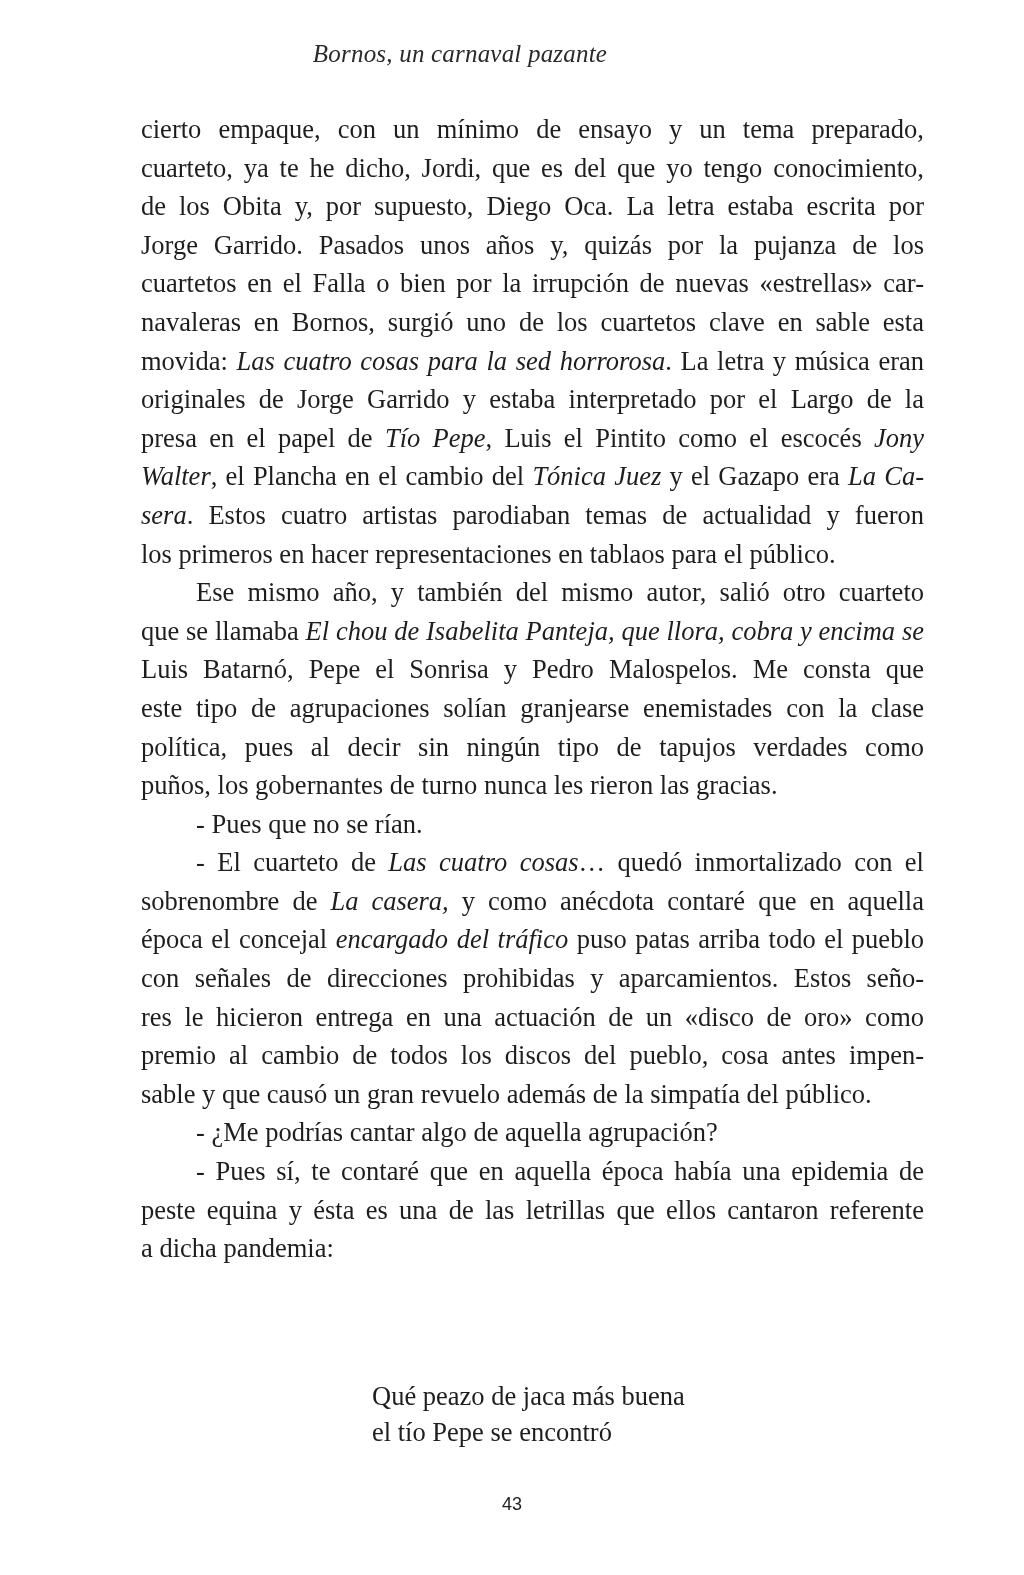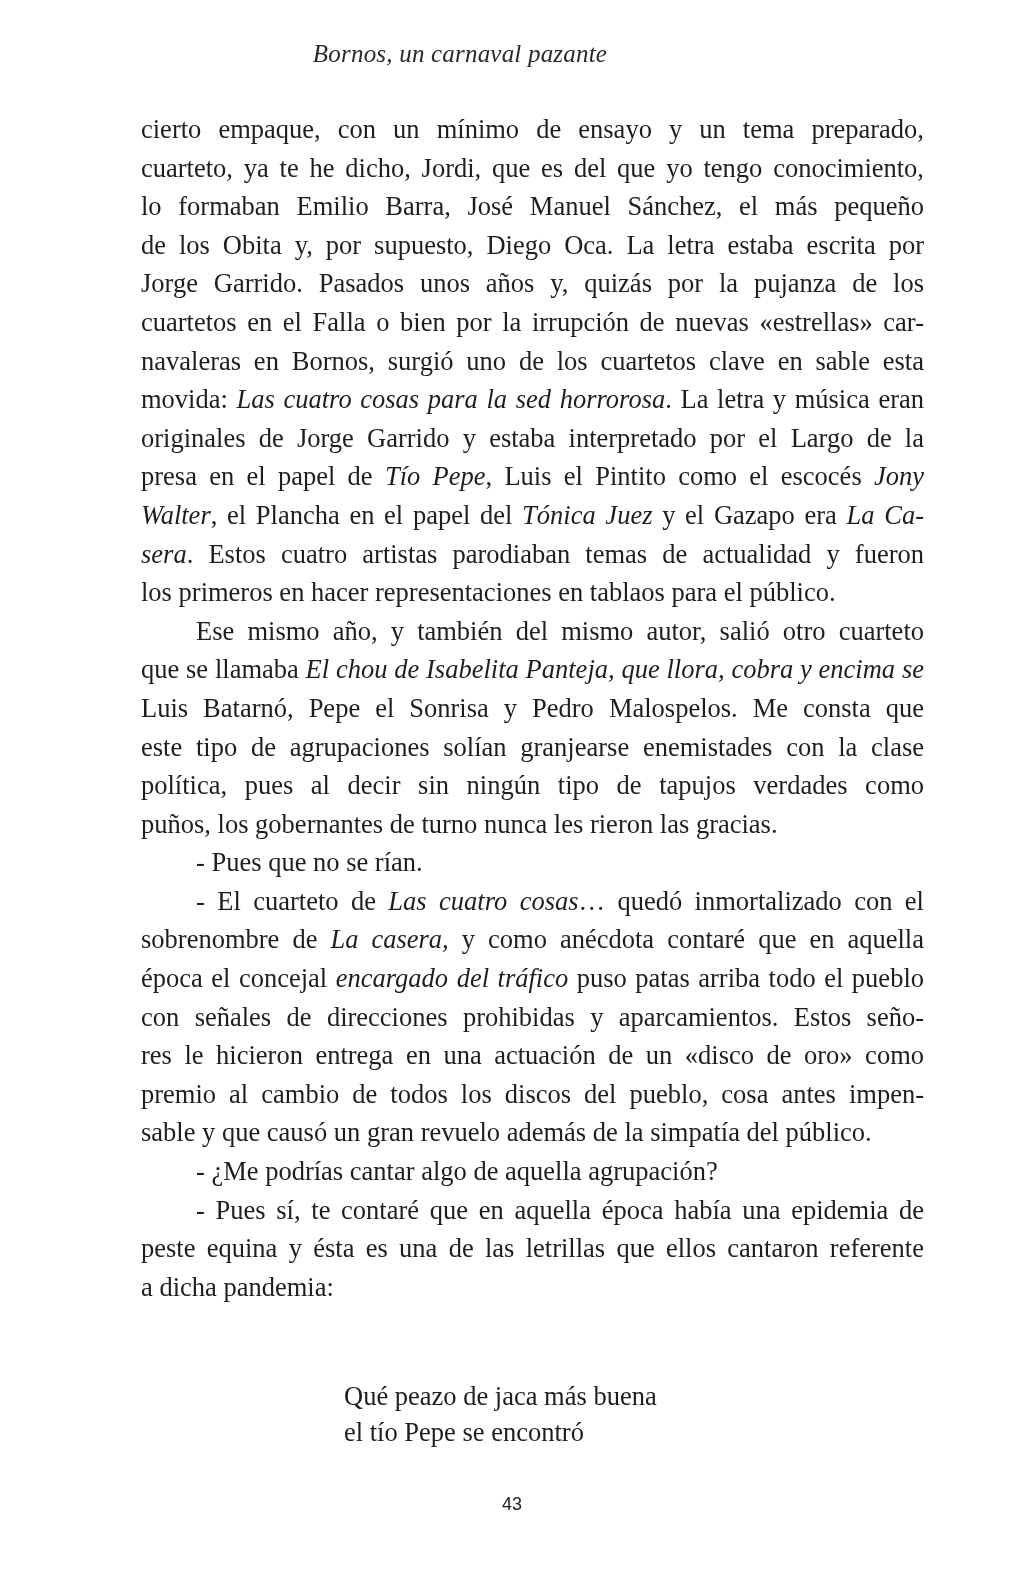--- a/index.html
+++ b/index.html
@@ -5,43 +5,42 @@
   html, body { margin: 0; padding: 0; background: #ffffff; }
   body { width: 1024px; height: 1575px; position: relative; overflow: hidden;
          font-family: "Liberation Serif", "DejaVu Serif", serif; color: #1e1e1e; }
   .running-head { position: absolute; top: 40px; left: 0; width: 920px; text-align: center;
                   font-style: italic; font-size: 25px; color: #2a2a2a; letter-spacing: 0.2px; }
   .body-text { position: absolute; top: 110px; left: 119px; width: 783px; margin-left: 22px; }
   .line { display: block; height: 38.6px; line-height: 38.6px; font-size: 26.5px; white-space: nowrap;
           text-align: justify; text-align-last: justify; }
   .line.last { text-align-last: left; }
   .line.indent { padding-left: 55px; }
-  .verse { position: absolute; top: 1378px; left: 344px; font-family: Liberation Serif, serif; }
+  .verse { position: absolute; top: 1378px; left: 372px; font-family: Liberation Serif, serif; }
   .verse .vline { display: block; height: 36px; line-height: 36px; font-size: 26.5px; white-space: nowrap; }
   .folio { position: absolute; top: 1494px; left: 0; width: 1024px; text-align: center;
            font-family: "Liberation Sans", "DejaVu Sans", sans-serif; font-size: 18px; color: #222; }
   i { font-style: italic; }
 </style>
 </head>
 <body>
 
 <div class="running-head">Bornos, un carnaval pazante</div>
 
 <div class="body-text" id="body-text">
     <div class="line"><span>cierto empaque, con un mínimo de ensayo y un tema preparado,</span></div>
     <div class="line"><span>cuarteto, ya te he dicho, Jordi, que es del que yo tengo conocimiento,</span></div>
-    <div class="line"><span>lo formaban Emilio Barra, José Manuel Sánchez, el más pequeño</span></div>
     <div class="line"><span>de los Obita y, por supuesto, Diego Oca. La letra estaba escrita por</span></div>
     <div class="line"><span>Jorge Garrido.  Pasados unos años y, quizás por la pujanza de los</span></div>
     <div class="line"><span>cuartetos en el Falla o bien por la irrupción de nuevas «estrellas» car-</span></div>
     <div class="line"><span>navaleras en Bornos, surgió uno de los cuartetos clave en sable esta</span></div>
     <div class="line"><span>movida: </span><i>Las cuatro cosas para la sed horrorosa</i><span>. La letra y música eran</span></div>
     <div class="line"><span>originales de Jorge Garrido y estaba interpretado por el Largo de la</span></div>
     <div class="line"><span>presa en el papel de </span><i>Tío Pepe</i><span>, Luis el Pintito como el escocés </span><i>Jony</i></div>
-    <div class="line"><i>Walter</i><span>, el Plancha en el papel del </span><i>Tónica Juez</i><span> y el Gazapo era </span><i>La Ca-</i></div>
+    <div class="line"><i>Walter</i><span>, el Plancha en el cambio del </span><i>Tónica Juez</i><span> y el Gazapo era </span><i>La Ca-</i></div>
     <div class="line"><i>sera</i><span>. Estos cuatro artistas parodiaban temas de actualidad y fueron</span></div>
     <div class="line last"><span>los primeros en hacer representaciones en tablaos para el  público.</span></div>
     <div class="line indent"><span>Ese mismo año, y también del mismo autor, salió otro cuarteto</span></div>
     <div class="line"><span>que se llamaba  </span><i>El chou de Isabelita Panteja, que llora, cobra y encima se</i></div>
     <div class="line"><span>Luis Batarnó, Pepe el Sonrisa y Pedro Malospelos. Me consta que</span></div>
     <div class="line"><span>este tipo de agrupaciones solían granjearse enemistades con la clase</span></div>
     <div class="line"><span>política, pues al decir sin ningún tipo de tapujos verdades como</span></div>
     <div class="line last"><span>puños,  los gobernantes de turno nunca  les rieron las gracias.</span></div>
     <div class="line indent last"><span>- Pues que no se rían.</span></div>
     <div class="line indent"><span>- El cuarteto de </span><i>Las cuatro cosas</i><span>… quedó inmortalizado con el</span></div>

